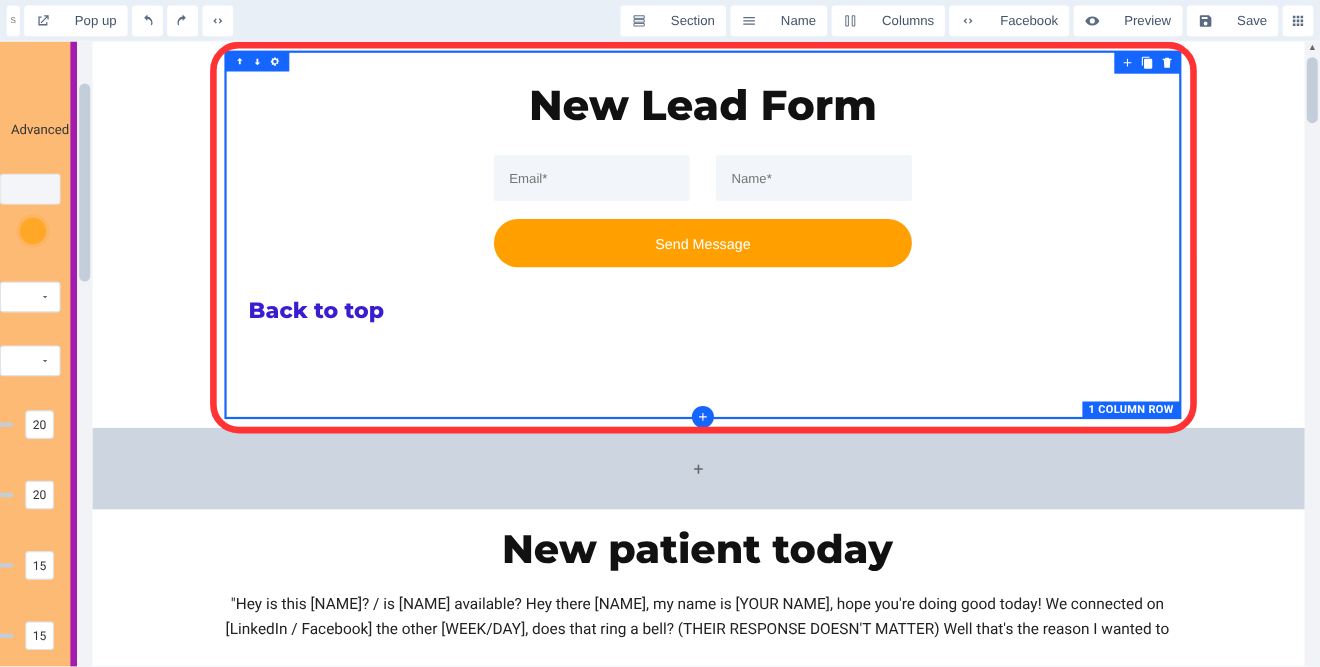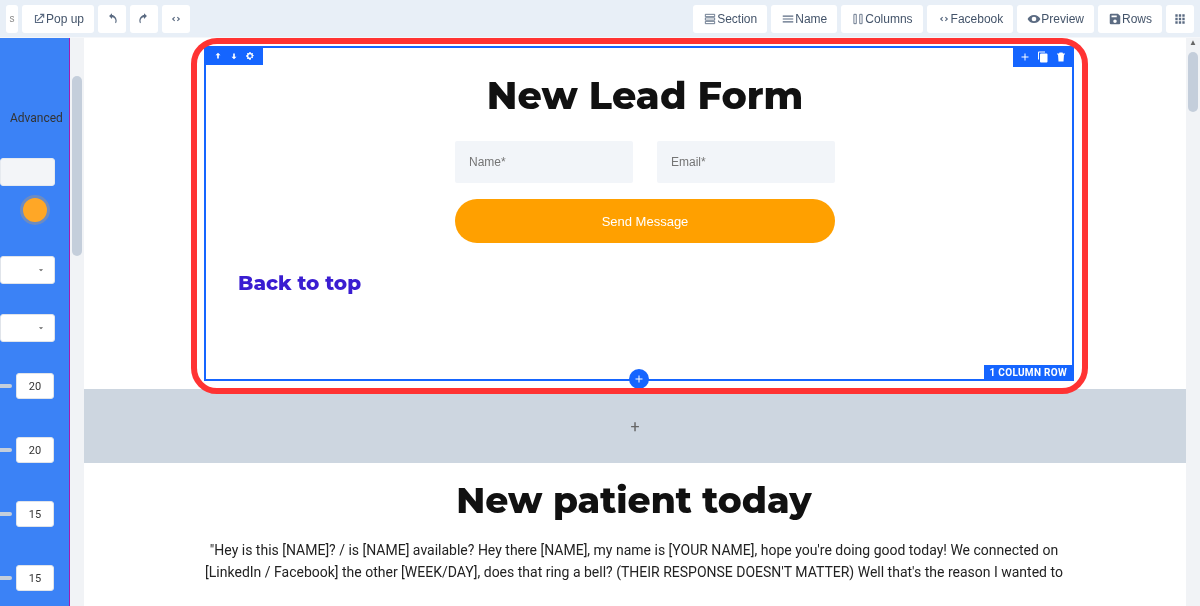--- a/index.html
+++ b/index.html
@@ -32,21 +32,21 @@
   }
   .topbar-btn {
     background: #fff;
     border: none;
     height: 28px;
     padding: 0 10px;
     font-size: 12px;
     color: #44546a;
     display: flex;
     align-items: center;
-    gap: 0;
+    gap: 22px;
     border-radius: 3px;
     cursor: pointer;
   }
   .topbar-icon-btn {
     background: #fff;
     border: none;
     width: 28px;
     height: 28px;
     display: flex;
     align-items: center;
@@ -59,22 +59,22 @@
   .main-area {
     position: absolute;
     top: 38px;
     left: 0;
     right: 0;
     bottom: 0;
     display: flex;
   }
   .sidebar {
     width: 70px;
-    background: #3b82f6;
-    border-right: 1px solid #a21caf;
+    background: #fdba74;
+    border-right: 6px solid #a21caf;
     position: relative;
     flex-shrink: 0;
   }
   .sidebar-tab {
     position: absolute;
     top: 73px;
     left: 10px;
     font-size: 12px;
     color: #333;
   }
@@ -101,21 +101,21 @@
     justify-content: flex-end;
     padding-right: 8px;
     font-size: 11px;
     color: #666;
   }
   .sidebar-select.sel1 { top: 218px; }
   .sidebar-select.sel2 { top: 276px; }
   .sidebar-num {
     position: absolute;
     right: 15px;
-    width: 38px;
+    width: 26px;
     height: 26px;
     background: #fff;
     border: 1px solid #e0e4ea;
     border-radius: 3px;
     display: flex;
     align-items: center;
     justify-content: center;
     font-size: 11px;
     color: #333;
   }
@@ -229,21 +229,20 @@
     background: #1565ff;
     color: #fff;
     display: flex;
     align-items: center;
     justify-content: center;
     font-size: 14px;
     z-index: 20;
   }
   .sect-inner {
     padding: 24px 20px 10px;
-    margin-left: 12px;
   }
   .lead-title {
     font-family: 'Montserrat', Arial, sans-serif;
     font-weight: 800;
     font-size: 38px;
     text-align: center;
     margin-bottom: 22px;
     color: #111;
   }
   .form-row {
@@ -412,21 +411,21 @@
     <button class="topbar-btn">
       <svg viewBox="0 0 24 24">
           <path d="M12 5C7 5 2.7 8.1 1 12c1.7 3.9 6 7 11 7s9.3-3.1 11-7c-1.7-3.9-6-7-11-7zm0 11a4 4 0 110-8 4 4 0 010 8z"></path>
         </svg>
       <span>Preview</span>
     </button>
     <button class="topbar-btn">
       <svg viewBox="0 0 24 24">
           <path d="M17 3H5a2 2 0 00-2 2v14a2 2 0 002 2h14a2 2 0 002-2V7l-4-4zM12 19a3 3 0 110-6 3 3 0 010 6zm3-10H6V6h9v3z"></path>
         </svg>
-      <span>Rows</span>
+      <span>Save</span>
     </button>
     <button class="topbar-icon-btn">
       <svg viewBox="0 0 24 24">
           <path d="M4 4h4v4H4V4zm6 0h4v4h-4V4zm6 0h4v4h-4V4zM4 10h4v4H4v-4zm6 0h4v4h-4v-4zm6 0h4v4h-4v-4zM4 16h4v4H4v-4zm6 0h4v4h-4v-4zm6 0h4v4h-4v-4z"></path>
         </svg>
     </button>
   </div>
 </div>
 
 <div class="main-area">
@@ -491,22 +490,22 @@
       <div class="section-label">1 COLUMN ROW</div>
       <div class="section-add-bottom">
         <svg viewBox="0 0 24 24" width="12" height="12">
             <path fill="#fff" d="M11 5h2v6h6v2h-6v6h-2v-6H5v-2h6V5z"></path>
           </svg>
       </div>
 
       <div class="sect-inner">
         <h1 class="lead-title">New Lead Form</h1>
         <div class="form-row">
+          <input class="form-input" placeholder="Email*" style="">
           <input class="form-input" placeholder="Name*" style="">
-          <input class="form-input" placeholder="Email*" style="">
         </div>
         <button class="send-btn">Send Message</button>
         <a class="back-link">Back to top</a>
       </div>
     </div>
 
     <div class="spacer-section">
       <span class="spacer-plus">+</span>
     </div>
 

